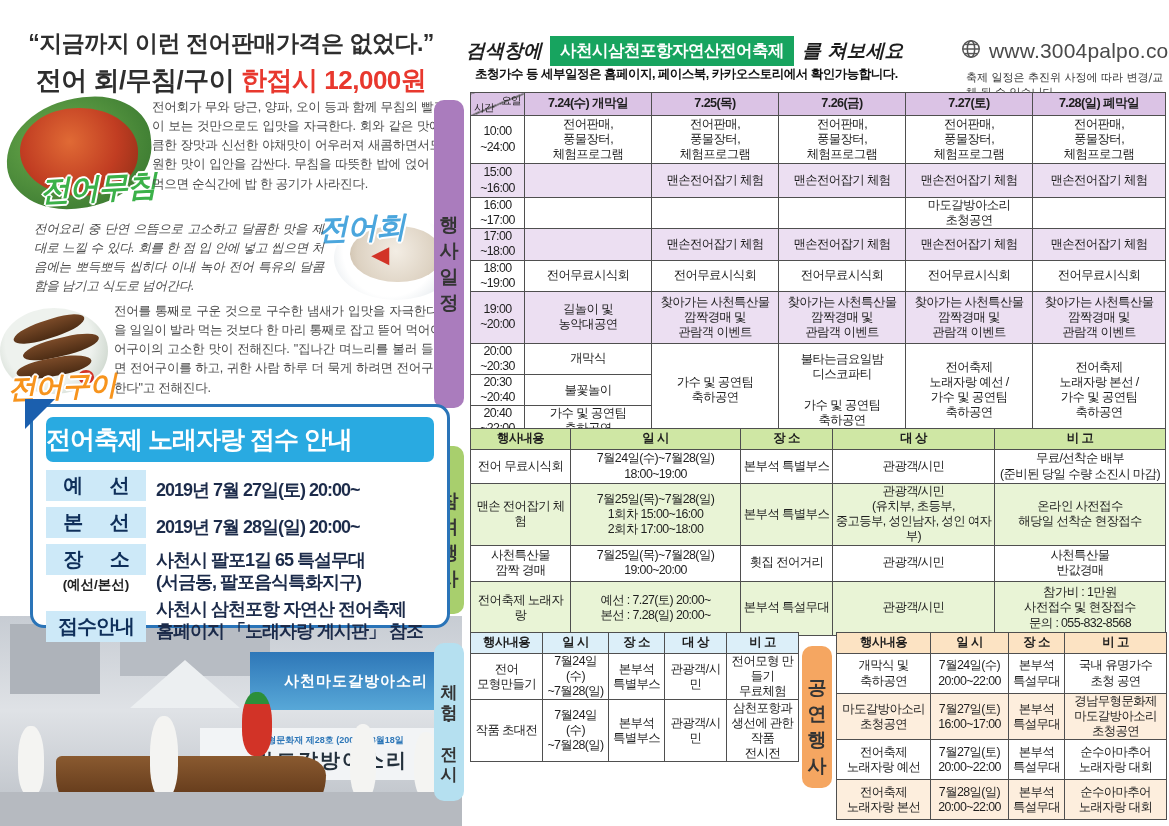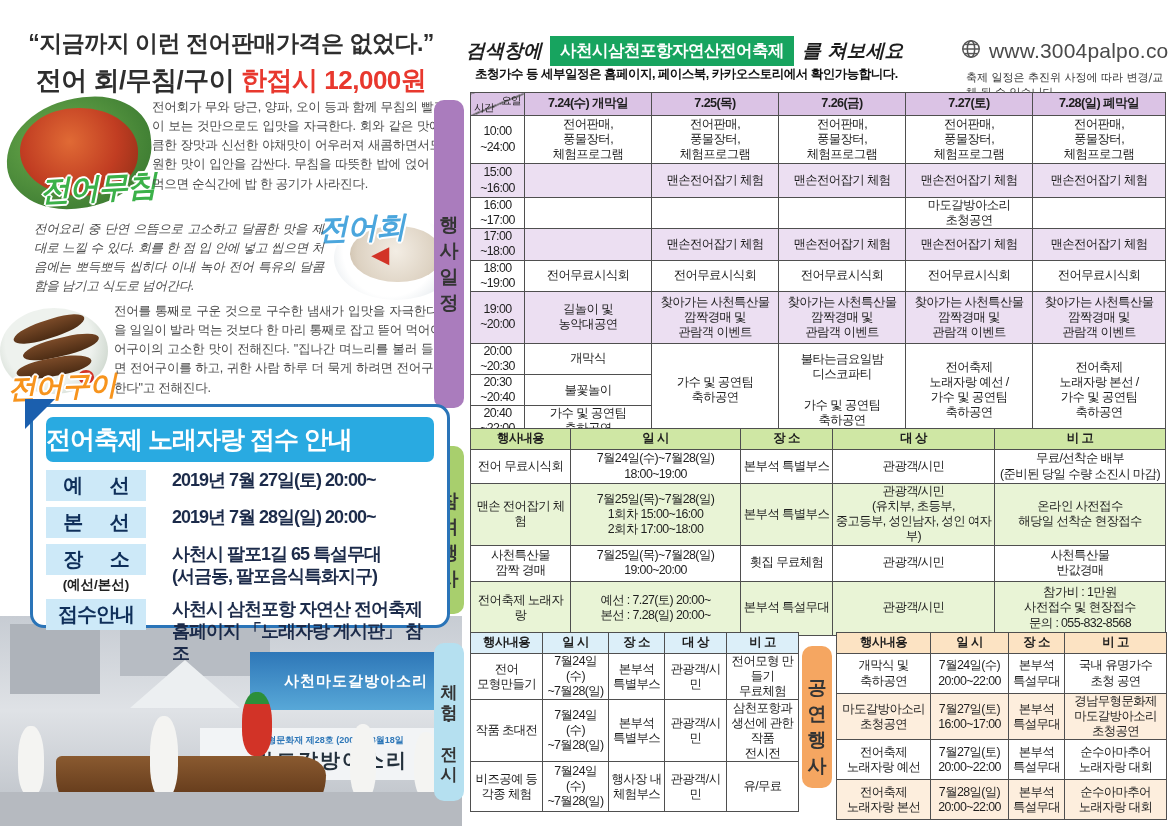--- a/index.html
+++ b/index.html
@@ -16,21 +16,21 @@
              text-shadow:-2px 0 #fff,2px 0 #fff,0 -2px #fff,0 2px #fff,-1px -1px #fff,1px 1px #fff,1px -1px #fff,-1px 1px #fff;}
   .leaf{position:absolute;background:radial-gradient(ellipse at 40% 40%,#6fae4e,#3f7e33 75%);border-radius:58% 42% 55% 45%;}
   .dish{position:absolute;border-radius:50% 50% 48% 52%;}
   .plate{position:absolute;background:radial-gradient(circle at 45% 40%,#ffffff 55%,#e3e8ec 80%,#cfd6dc);border-radius:50%;}
   .fish{position:absolute;background:linear-gradient(#7a4a28,#4c2c14);border-radius:50%/60%;}
   
   .notice{left:30px;top:404px;width:420px;height:224px;background:#fff;border:3px solid #2a74b8;border-radius:14px;z-index:3;box-sizing:border-box;}
   .notice .fold{position:absolute;top:-8px;left:-8px;width:0;height:0;border-top:30px solid #1b5fae;border-right:30px solid transparent;}
   .ntitle{margin:10px 13px 8px 13px;background:#29aae1;color:#fff;border-radius:7px;
           font-size:25px;font-weight:bold;padding:6px 0;letter-spacing:-1px;}
-  .nrow{display:flex;align-items:flex-start;gap:26px;margin:5px 13px;}
+  .nrow{display:flex;align-items:flex-end;gap:10px;margin:5px 13px;}
   .chipwrap{width:100px;flex:0 0 100px;text-align:center;}
   .chip{background:#cde9f8;color:#0f2f5a;font-weight:bold;font-size:20px;padding:2px 0;white-space:pre;letter-spacing:-1px;}
   .chipsub{font-size:13.5px;color:#222;font-weight:bold;margin-top:1px;}
   .nval{font-size:18px;font-weight:bold;color:#1c2b4a;line-height:1.22;white-space:pre-line;letter-spacing:-1px;text-align:left;}
   
   .photo{left:0;top:616px;width:462px;height:210px;background:linear-gradient(#c7ccd3 0%,#dfe2e6 45%,#b9bec5 100%);overflow:hidden;}
   .ph-bld{position:absolute;background:#aeb3ba;}
   .ph-banner{position:absolute;background:linear-gradient(#2e77b8,#58a8d8);color:#fff;font-weight:bold;
              display:flex;align-items:center;justify-content:center;letter-spacing:1px;}
   .ph-wbanner{position:absolute;background:#f2f4f6;color:#23303c;font-weight:bold;display:flex;flex-direction:column;align-items:center;justify-content:center;}
@@ -341,21 +341,21 @@
 (유치부, 초등부,
 중고등부, 성인남자, 성인 여자부)</td>
       <td>온라인 사전접수
 해당일 선착순 현장접수</td>
     </tr>
     <tr style="height:36px">
       <td>사천특산물
 깜짝 경매</td>
       <td>7월25일(목)~7월28(일)
 19:00~20:00</td>
-      <td>횟집 무료체험</td>
+      <td>횟집 전어거리</td>
       <td>관광객/시민</td>
       <td>사천특산물
 반값경매</td>
     </tr>
     <tr class="alt" style="height:54px">
       <td>전어축제 노래자랑</td>
       <td>예선 : 7.27(토) 20:00~
 본선 : 7.28(일) 20:00~</td>
       <td>본부석 특설무대</td>
       <td>관광객/시민</td>
@@ -399,30 +399,20 @@
       <td>작품 초대전</td>
       <td>7월24일(수)
 ~7월28(일)</td>
       <td>본부석
 특별부스</td>
       <td>관광객/시민</td>
       <td>삼천포항과
 생선에 관한 작품
 전시전</td>
     </tr>
-    <tr style="height:50px">
-      <td>비즈공예 등
-각종 체험</td>
-      <td>7월24일(수)
-~7월28(일)</td>
-      <td>행사장 내
-체험부스</td>
-      <td>관광객/시민</td>
-      <td>유/무료</td>
-    </tr>
   </tbody>
     </table>
 
   <div class="sidelabel lab-orange" style="left:802px;top:646px;height:142px;">공연행사</div>
 
   <table class="tbl perf" style="left:836px;top:632px;width:330px;">
     <colgroup>
         <col style="width:94px">
         <col style="width:78px">
         <col style="width:56px">

